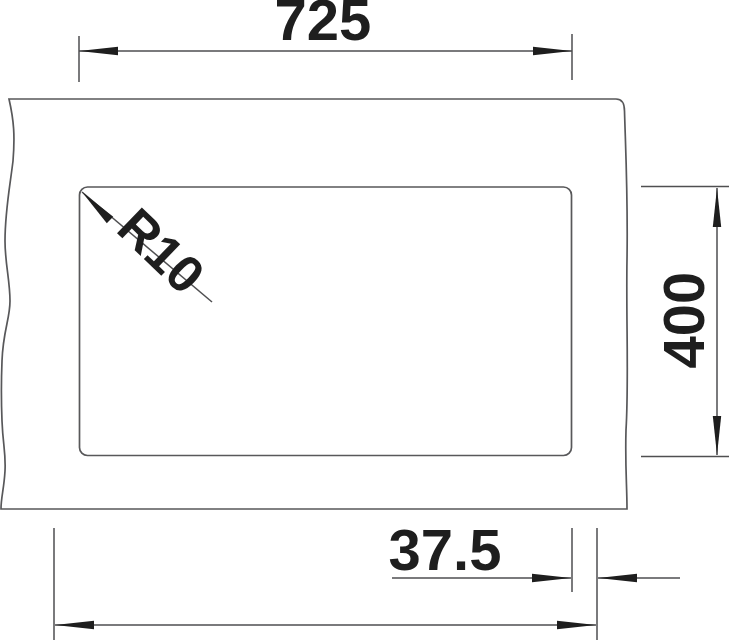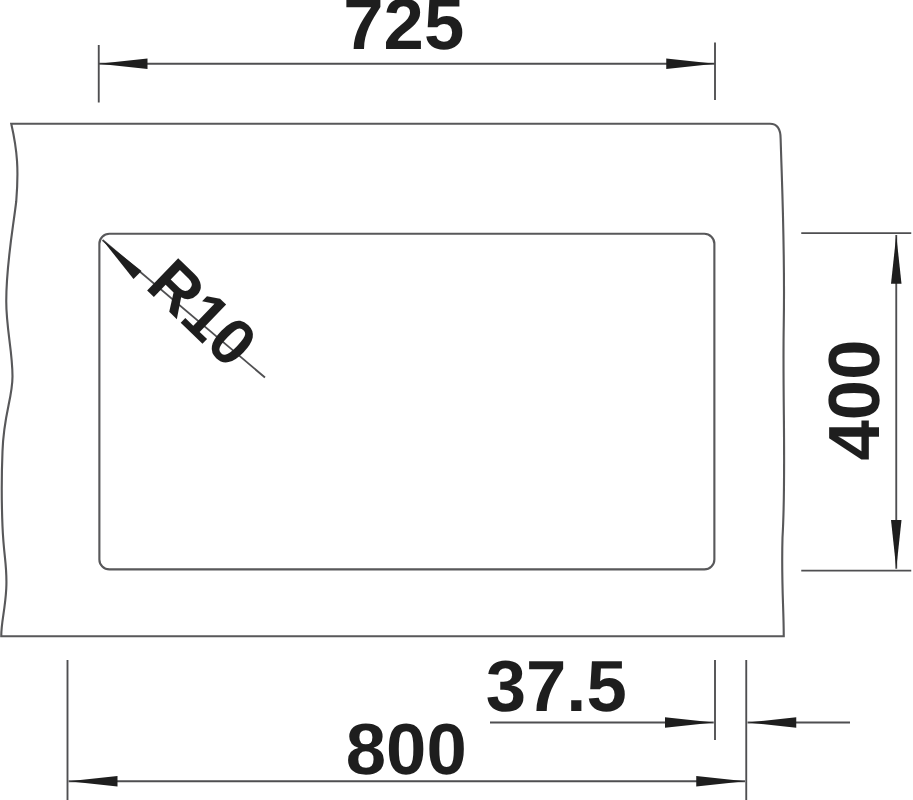--- a/index.html
+++ b/index.html
@@ -81,17 +81,16 @@
       <polygon class="arrow" points="82,192 113.2,216.8 106.8,223.2"></polygon>
     </g>
   </svg>
 
   <div class="dim-label lbl-width">725</div>
 
   <div class="dim-label lbl-depth">400</div>
 
   <div class="dim-label lbl-offset">37.5</div>
 
-  <div class="dim-label lbl-cabinet">800</div>
 
   <div class="dim-label lbl-radius">R10</div>
 
 </div>
 
 </body></html>

